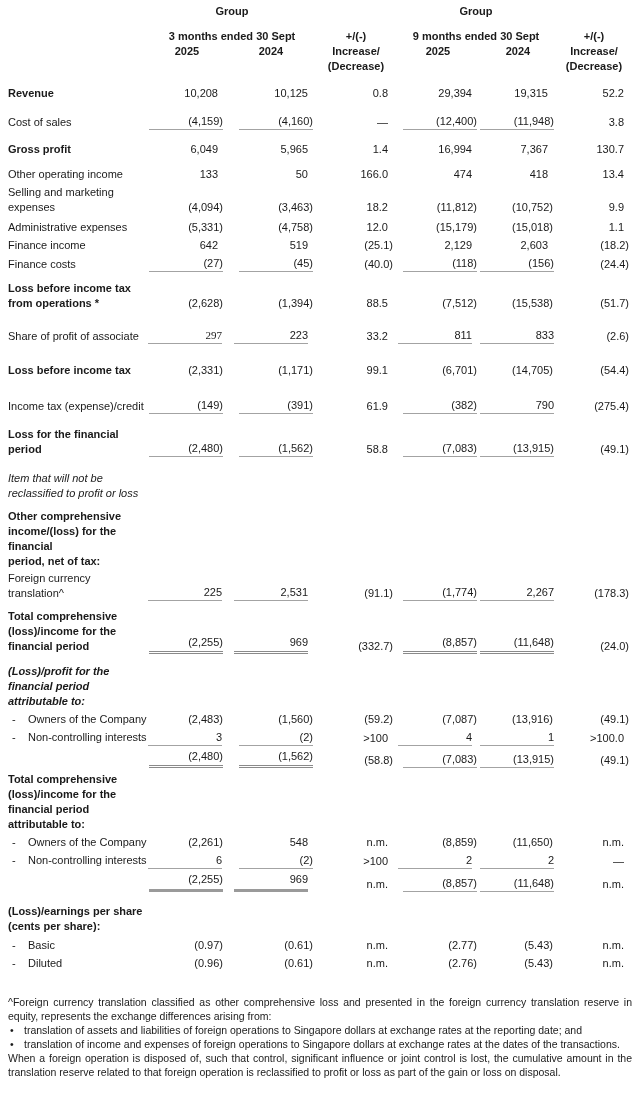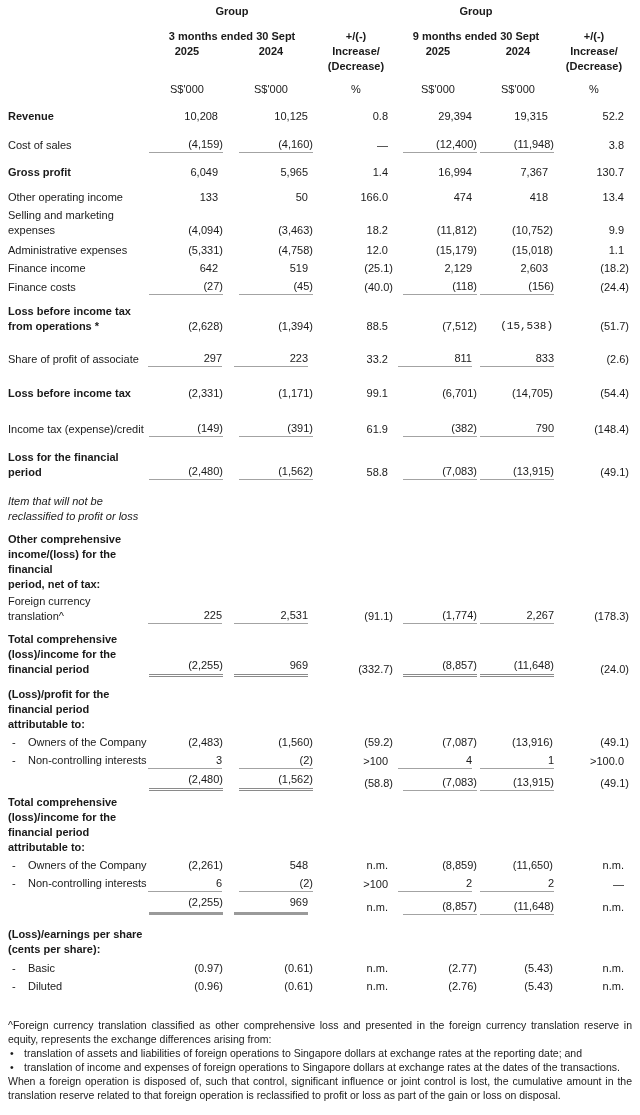--- a/index.html
+++ b/index.html
@@ -69,29 +69,20 @@
       </tr>
       <tr>
         <td class="lab"></td>
         <td></td>
         <td></td>
         <td class="hc">(Decrease)</td>
         <td></td>
         <td></td>
         <td class="hc">(Decrease)</td>
       </tr>
-      <tr>
-        <td class="lab" style="padding-top:8px"></td>
-        <td class="hn" style="padding-top:8px">S$'000</td>
-        <td class="hn" style="padding-top:8px">S$'000</td>
-        <td class="hn" style="padding-top:8px">%</td>
-        <td class="hn" style="padding-top:8px">S$'000</td>
-        <td class="hn" style="padding-top:8px">S$'000</td>
-        <td class="hn" style="padding-top:8px">%</td>
-      </tr>
     </tbody>
     <tbody>
         <tr>
           <td class="lab b" style="padding-top: 12px;">Revenue</td>
           <td class="num pr8" style="padding-top: 12px;">10,208</td>
           <td class="num pr8" style="padding-top: 12px;">10,125</td>
           <td class="num pr8" style="padding-top: 12px;">0.8</td>
           <td class="num pr8" style="padding-top: 12px;">29,394</td>
           <td class="num pr8" style="padding-top: 12px;">19,315</td>
           <td class="num pr8" style="padding-top: 12px;">52.2</td>
@@ -160,26 +151,26 @@
           <td class="num pr3" style="padding-top: 3px;"><span class="uv u1">(156)</span></td>
           <td class="num pr3" style="padding-top: 3px;">(24.4)</td>
         </tr>
         <tr>
           <td class="lab b" style="padding-top: 9px;">Loss before income tax
 from operations *</td>
           <td class="num pr3" style="padding-top: 9px;">(2,628)</td>
           <td class="num pr3" style="padding-top: 9px;">(1,394)</td>
           <td class="num pr8" style="padding-top: 9px; text-align: right;">88.5</td>
           <td class="num pr3" style="padding-top: 9px;">(7,512)</td>
-          <td class="num pr3" style="padding-top: 9px; font-family: Liberation Mono, monospace;">(15,538)</td>
+          <td class="num pr3" style="padding-top: 9px;">(15,538)</td>
           <td class="num pr3" style="padding-top: 9px;">(51.7)</td>
         </tr>
         <tr>
           <td class="lab" style="padding-top: 17px;">Share of profit of associate</td>
-          <td class="num pr8" style="padding-top: 17px;"><span class="uv u1">297</span></td>
+          <td class="num pr8" style="padding-top: 17px; font-family: Liberation Serif, serif;"><span class="uv u1">297</span></td>
           <td class="num pr8" style="padding-top: 17px;"><span class="uv u1">223</span></td>
           <td class="num pr8" style="padding-top: 17px;">33.2</td>
           <td class="num pr8" style="padding-top: 17px;"><span class="uv u1">811</span></td>
           <td class="num pr8" style="padding-top: 17px;"><span class="uv u1">833</span></td>
           <td class="num pr3" style="padding-top: 17px;">(2.6)</td>
         </tr>
         <tr>
           <td class="lab b" style="padding-top: 19px;">Loss before income tax</td>
           <td class="num pr3" style="padding-top: 19px;">(2,331)</td>
           <td class="num pr3" style="padding-top: 19px;">(1,171)</td>
@@ -188,21 +179,21 @@
           <td class="num pr3" style="padding-top: 19px;">(14,705)</td>
           <td class="num pr3" style="padding-top: 19px;">(54.4)</td>
         </tr>
         <tr>
           <td class="lab" style="padding-top: 20px;">Income tax (expense)/credit</td>
           <td class="num pr3" style="padding-top: 20px;"><span class="uv u1">(149)</span></td>
           <td class="num pr3" style="padding-top: 20px;"><span class="uv u1">(391)</span></td>
           <td class="num pr8" style="padding-top: 20px;">61.9</td>
           <td class="num pr3" style="padding-top: 20px;"><span class="uv u1">(382)</span></td>
           <td class="num pr8" style="padding-top: 20px;"><span class="uv u1">790</span></td>
-          <td class="num pr3" style="padding-top: 20px;">(148.4)</td>
+          <td class="num pr3" style="padding-top: 20px;">(275.4)</td>
         </tr>
         <tr>
           <td class="lab b" style="padding-top: 13px;">Loss for the financial
 period</td>
           <td class="num pr3" style="padding-top: 13px;"><span class="uv u1">(2,480)</span></td>
           <td class="num pr3" style="padding-top: 13px;"><span class="uv u1">(1,562)</span></td>
           <td class="num pr8" style="padding-top: 13px;">58.8</td>
           <td class="num pr3" style="padding-top: 13px;"><span class="uv u1">(7,083)</span></td>
           <td class="num pr3" style="padding-top: 13px;"><span class="uv u1">(13,915)</span></td>
           <td class="num pr3" style="padding-top: 13px;">(49.1)</td>
@@ -244,21 +235,21 @@
 (loss)/income for the
 financial period</td>
           <td class="num pr3" style="padding-top: 8px;"><span class="uv u2">(2,255)</span></td>
           <td class="num pr8" style="padding-top: 8px;"><span class="uv u2">969</span></td>
           <td class="num pr3" style="padding-top: 8px;">(332.7)</td>
           <td class="num pr3" style="padding-top: 8px;"><span class="uv u2">(8,857)</span></td>
           <td class="num pr3" style="padding-top: 8px;"><span class="uv u2">(11,648)</span></td>
           <td class="num pr3" style="padding-top: 8px;">(24.0)</td>
         </tr>
         <tr>
-          <td class="lab b" style="padding-top: 10px;">(Loss)/profit for the
+          <td class="lab b" style="padding-top: 10px; font-style: italic;">(Loss)/profit for the
 financial period
 attributable to:</td>
           <td class="num pr8" style="padding-top: 10px;"></td>
           <td class="num pr8" style="padding-top: 10px;"></td>
           <td class="num pr8" style="padding-top: 10px;"></td>
           <td class="num pr8" style="padding-top: 10px;"></td>
           <td class="num pr8" style="padding-top: 10px;"></td>
           <td class="num pr8" style="padding-top: 10px;"></td>
         </tr>
         <tr>

